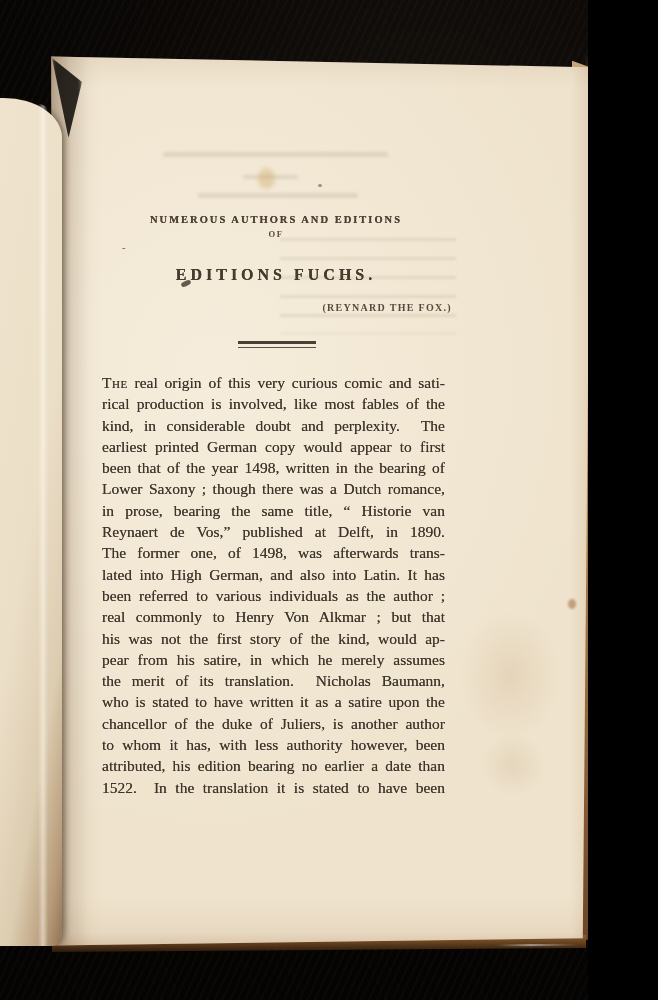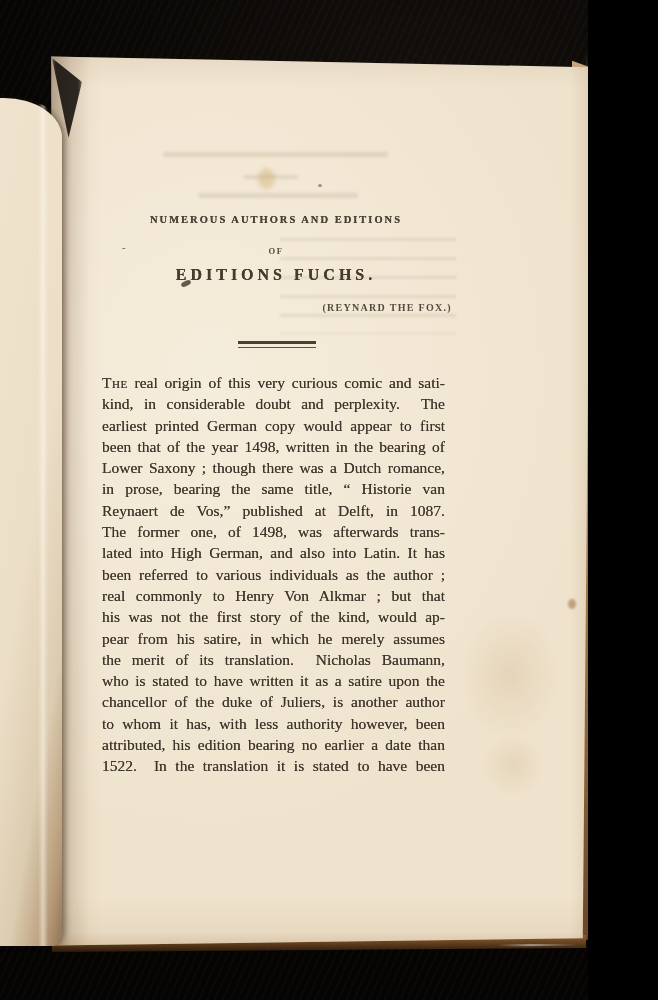--- a/index.html
+++ b/index.html
@@ -77,21 +77,21 @@
   
   .gutter-shade{
     position:absolute; left:0; top:0; bottom:0; width:42px; z-index:1;
     background:linear-gradient(to right, rgba(70,40,15,0.30), rgba(70,40,15,0.10) 55%, rgba(70,40,15,0));
   }
 
   
   .print{ position:absolute; inset:0; z-index:3; color:#3c342b; }
   .headings{ position:absolute; left:52px; width:352px; text-align:center; }
   .h-series   { top:162px; font-size:10.5px; font-weight:bold; letter-spacing:2px;  color:#4c4236; text-shadow:0 0 0.4px #4c4236; }
-  .h-of       { top:194px; font-size:8.5px;  font-weight:bold; letter-spacing:1.6px; color:#57493c; }
+  .h-of       { top:177px; font-size:8.5px;  font-weight:bold; letter-spacing:1.6px; color:#57493c; }
   .h-title    { top:214px; font-size:16px;   font-weight:bold; letter-spacing:4px;  color:#453b2f; text-shadow:0 0 0.5px #453b2f; }
   .h-subtitle { top:250px; font-size:10px;   font-weight:bold; letter-spacing:1.3px; color:#554a3d;text-align:right; }
   .h-dash{ position:absolute; left:74px; top:189px; font-size:11px; color:#6b5c4a; }
   .rule{
     position:absolute; left:190px; top:289px; width:78px; height:3px;
     border-top:3px solid #4a4136; border-bottom:1px solid #595043;
   }
   .body-text{
     position:absolute; left:54px; top:320px; width:343px;
     font-size:15.5px; line-height:21.3px; color:#3d352c;
@@ -158,26 +158,27 @@
     <div class="print">
       <div class="headings h-series" style="position:absolute">NUMEROUS AUTHORS AND EDITIONS</div>
       <div class="h-dash">-</div>
       <div class="headings h-of" style="position:absolute">OF</div>
       <div class="headings h-title" style="position:absolute">EDITIONS FUCHS.</div>
       <div class="headings h-subtitle" style="position:absolute">(REYNARD THE FOX.)</div>
       <div class="rule"></div>
 
       <div class="body-text">
         <div class="body-line"><span class="lead-sc">The</span><span> real origin of this very curious comic and sati-</span></div>
+        <div class="body-line">rical production is involved, like most fables of the</div>
           <div class="body-line">kind, in considerable doubt and perplexity. &nbsp;The</div>
           <div class="body-line">earliest printed German copy would appear to first</div>
           <div class="body-line">been that of the year 1498, written in the bearing of</div>
           <div class="body-line">Lower Saxony ; though there was a Dutch romance,</div>
           <div class="body-line">in prose, bearing the same title, “ Historie van</div>
-          <div class="body-line">Reynaert de Vos,” published at Delft, in 1087.</div>
+          <div class="body-line">Reynaert de Vos,” published at Delft, in 1890.</div>
           <div class="body-line">The former one, of 1498, was afterwards trans-</div>
           <div class="body-line">lated into High German, and also into Latin. It has</div>
           <div class="body-line">been referred to various individuals as the author ;</div>
           <div class="body-line">real commonly to Henry Von Alkmar ; but that</div>
           <div class="body-line">his was not the first story of the kind, would ap-</div>
           <div class="body-line">pear from his satire, in which he merely assumes</div>
           <div class="body-line">the merit of its translation. &nbsp;Nicholas Baumann,</div>
           <div class="body-line">who is stated to have written it as a satire upon the</div>
           <div class="body-line">chancellor of the duke of Juliers, is another author</div>
           <div class="body-line">to whom it has, with less authority however, been</div>

